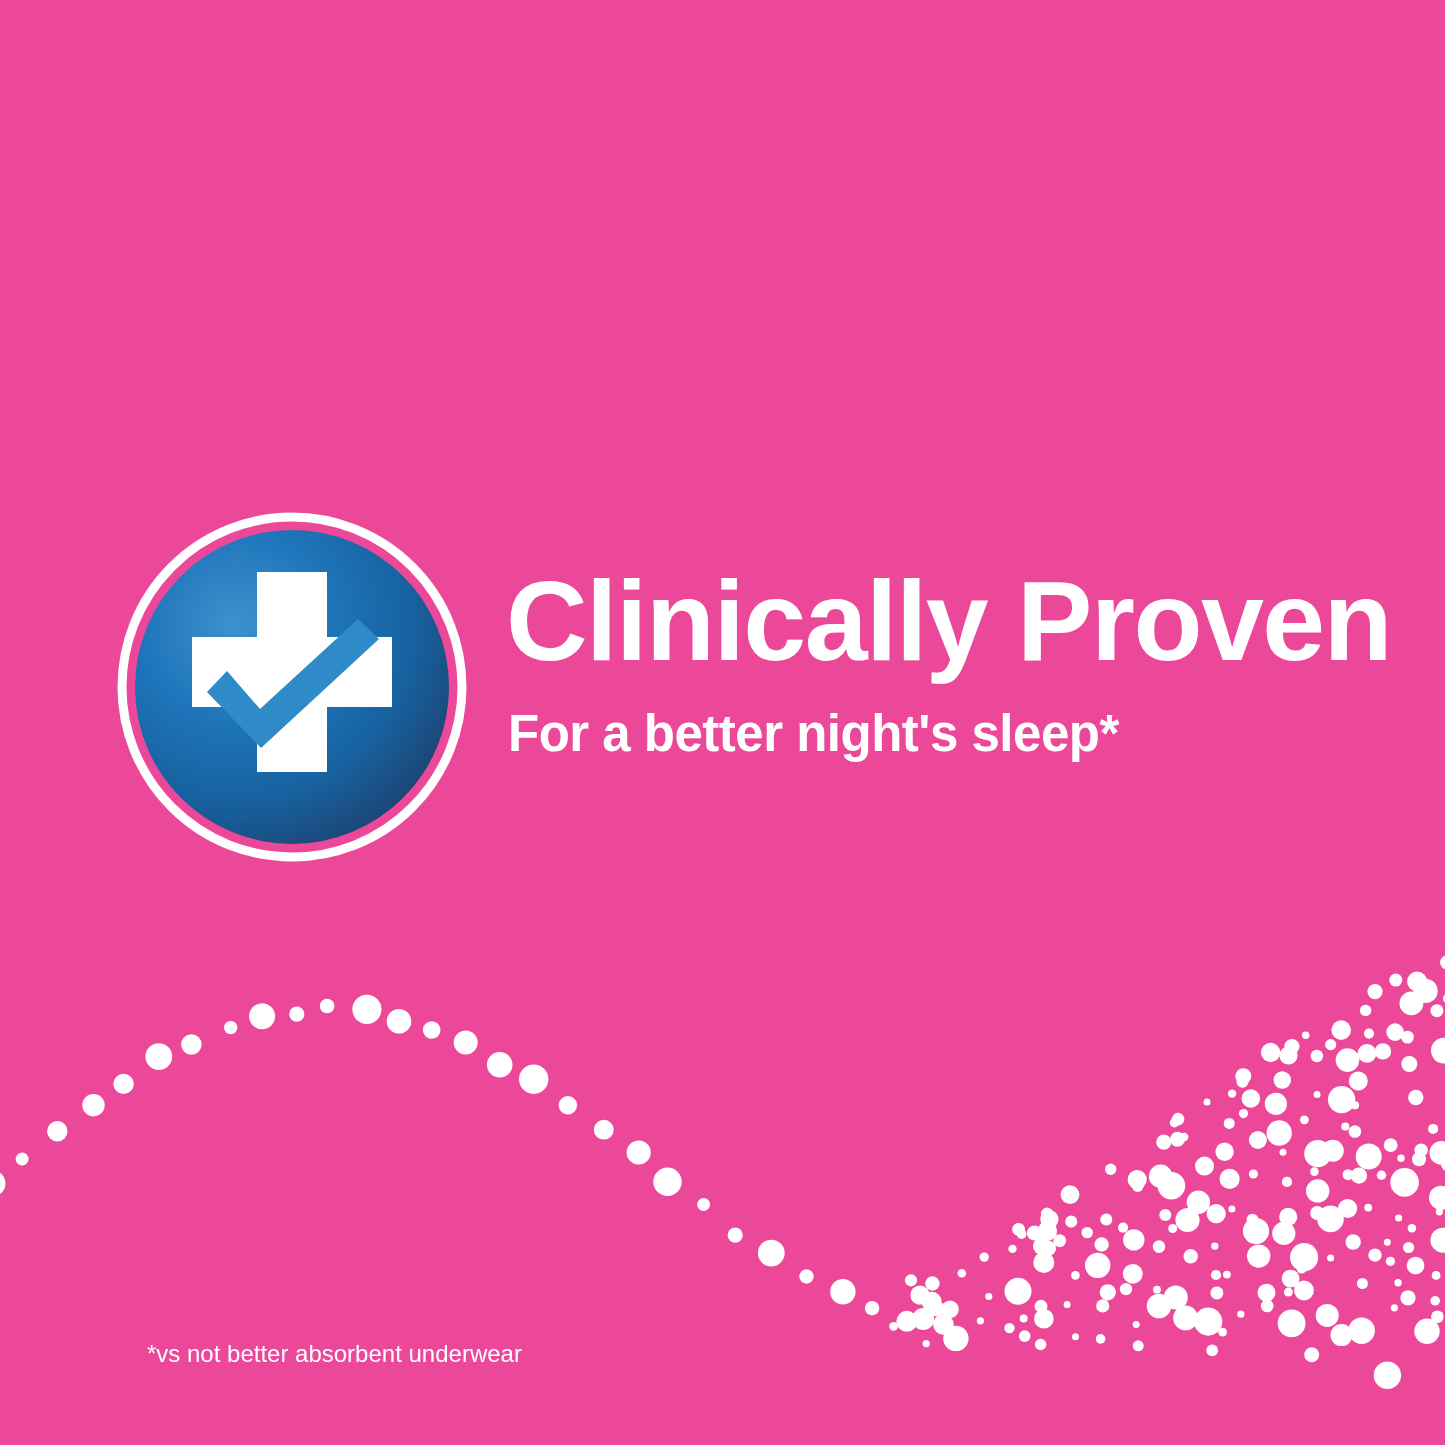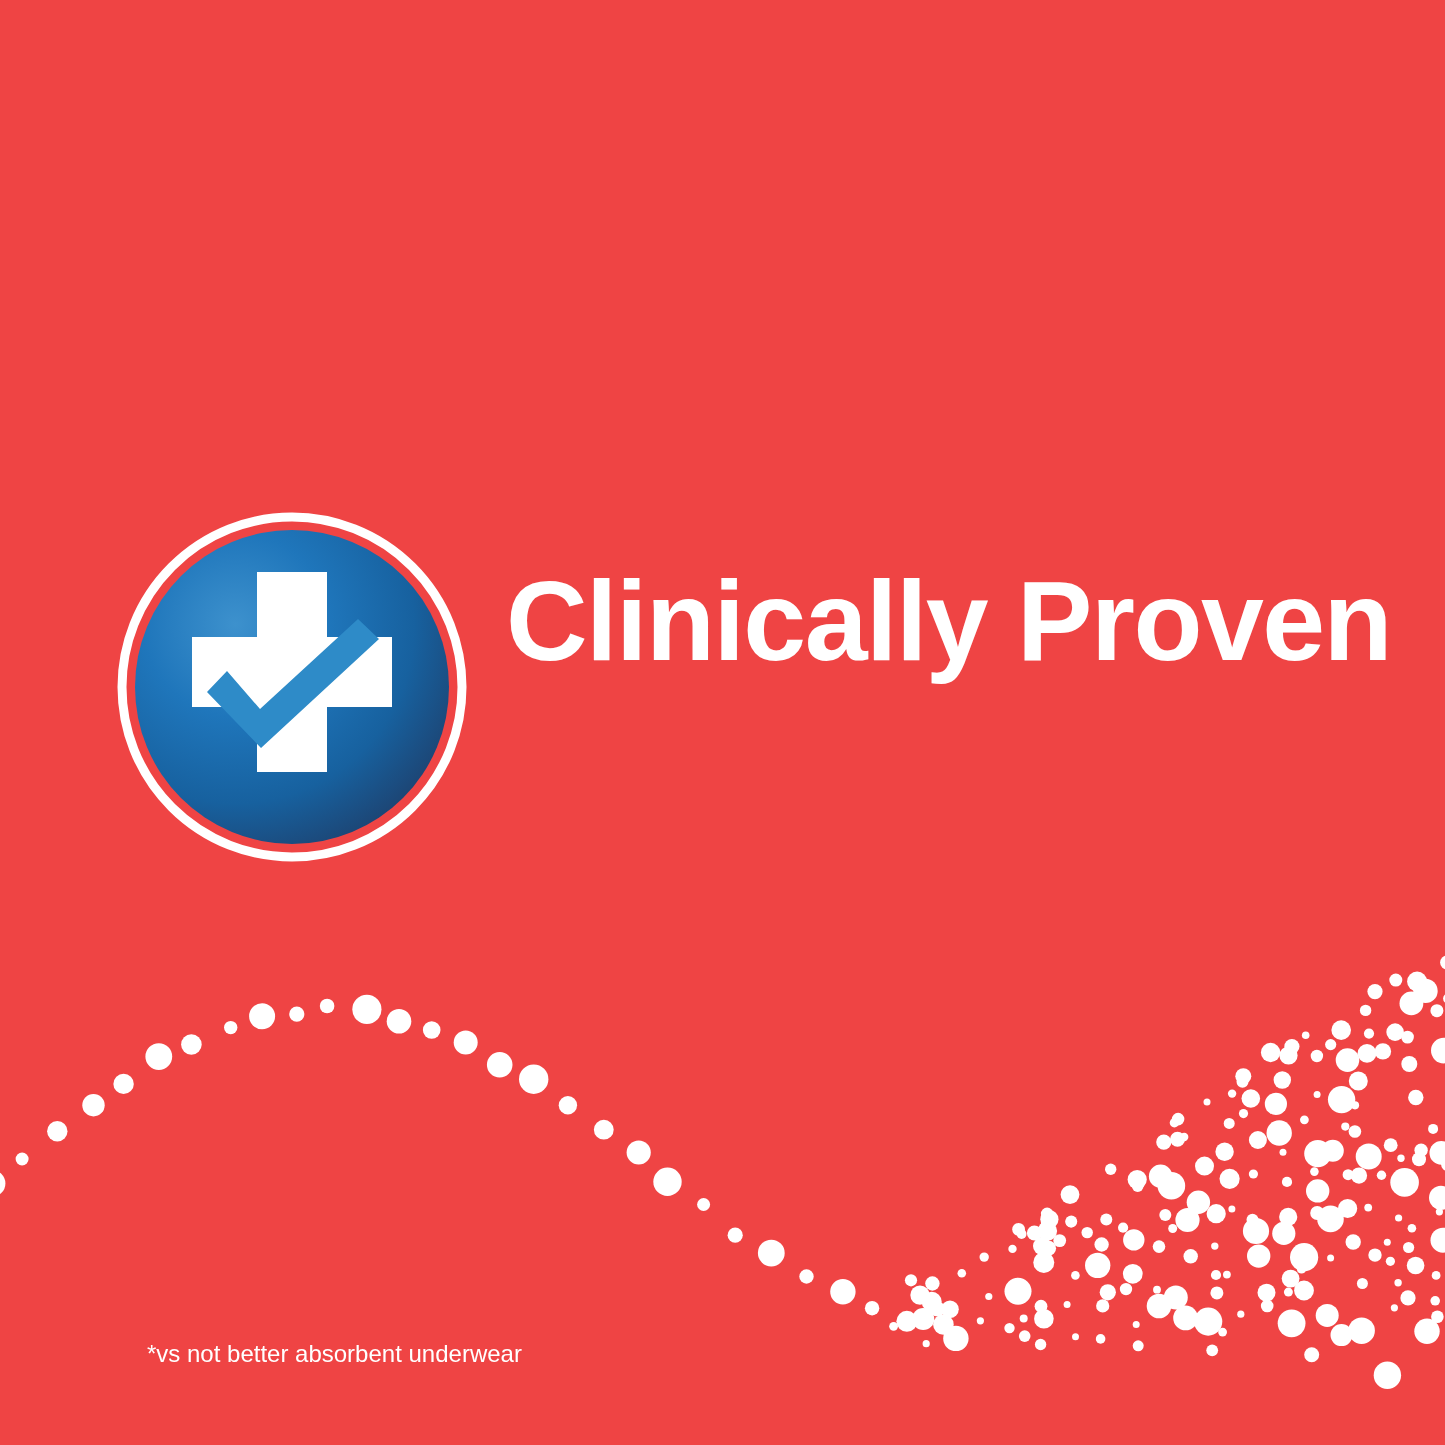--- a/index.html
+++ b/index.html
@@ -10,21 +10,21 @@
   body {
     background: #062b42;
     font-family: "Liberation Sans", sans-serif;
   }
 
   #canvas {
     position: relative;
     width: 1445px;
     height: 1445px;
     overflow: hidden;
-    background: #ef4444;
+    background: #ec4899;
   }
 
   
   #dot-wave {
     position: absolute;
     left: 0;
     top: 0;
     width: 1445px;
     height: 1445px;
     display: block;
@@ -331,17 +331,18 @@
       <circle cx="175" cy="175" r="157" fill="url(#discGrad)"></circle>
 
       <path fill="#ffffff" d="M140 60 H210 V125 H275 V195 H210 V260 H140 V195 H75 V125 H140 Z"></path>
 
       <path fill="#2e8bc8" d="M110 159 L90 180 L144 236 L262 127 L241 107 L143 197 Z"></path>
     </svg>
   </div>
 
   <div id="headline-block">
     <div id="title">Clinically Proven</div>
+    <div id="subtitle">For a better night's sleep*</div>
   </div>
 
   <div id="footnote">*vs not better absorbent underwear</div>
 
 </div>
 
 </body></html>

